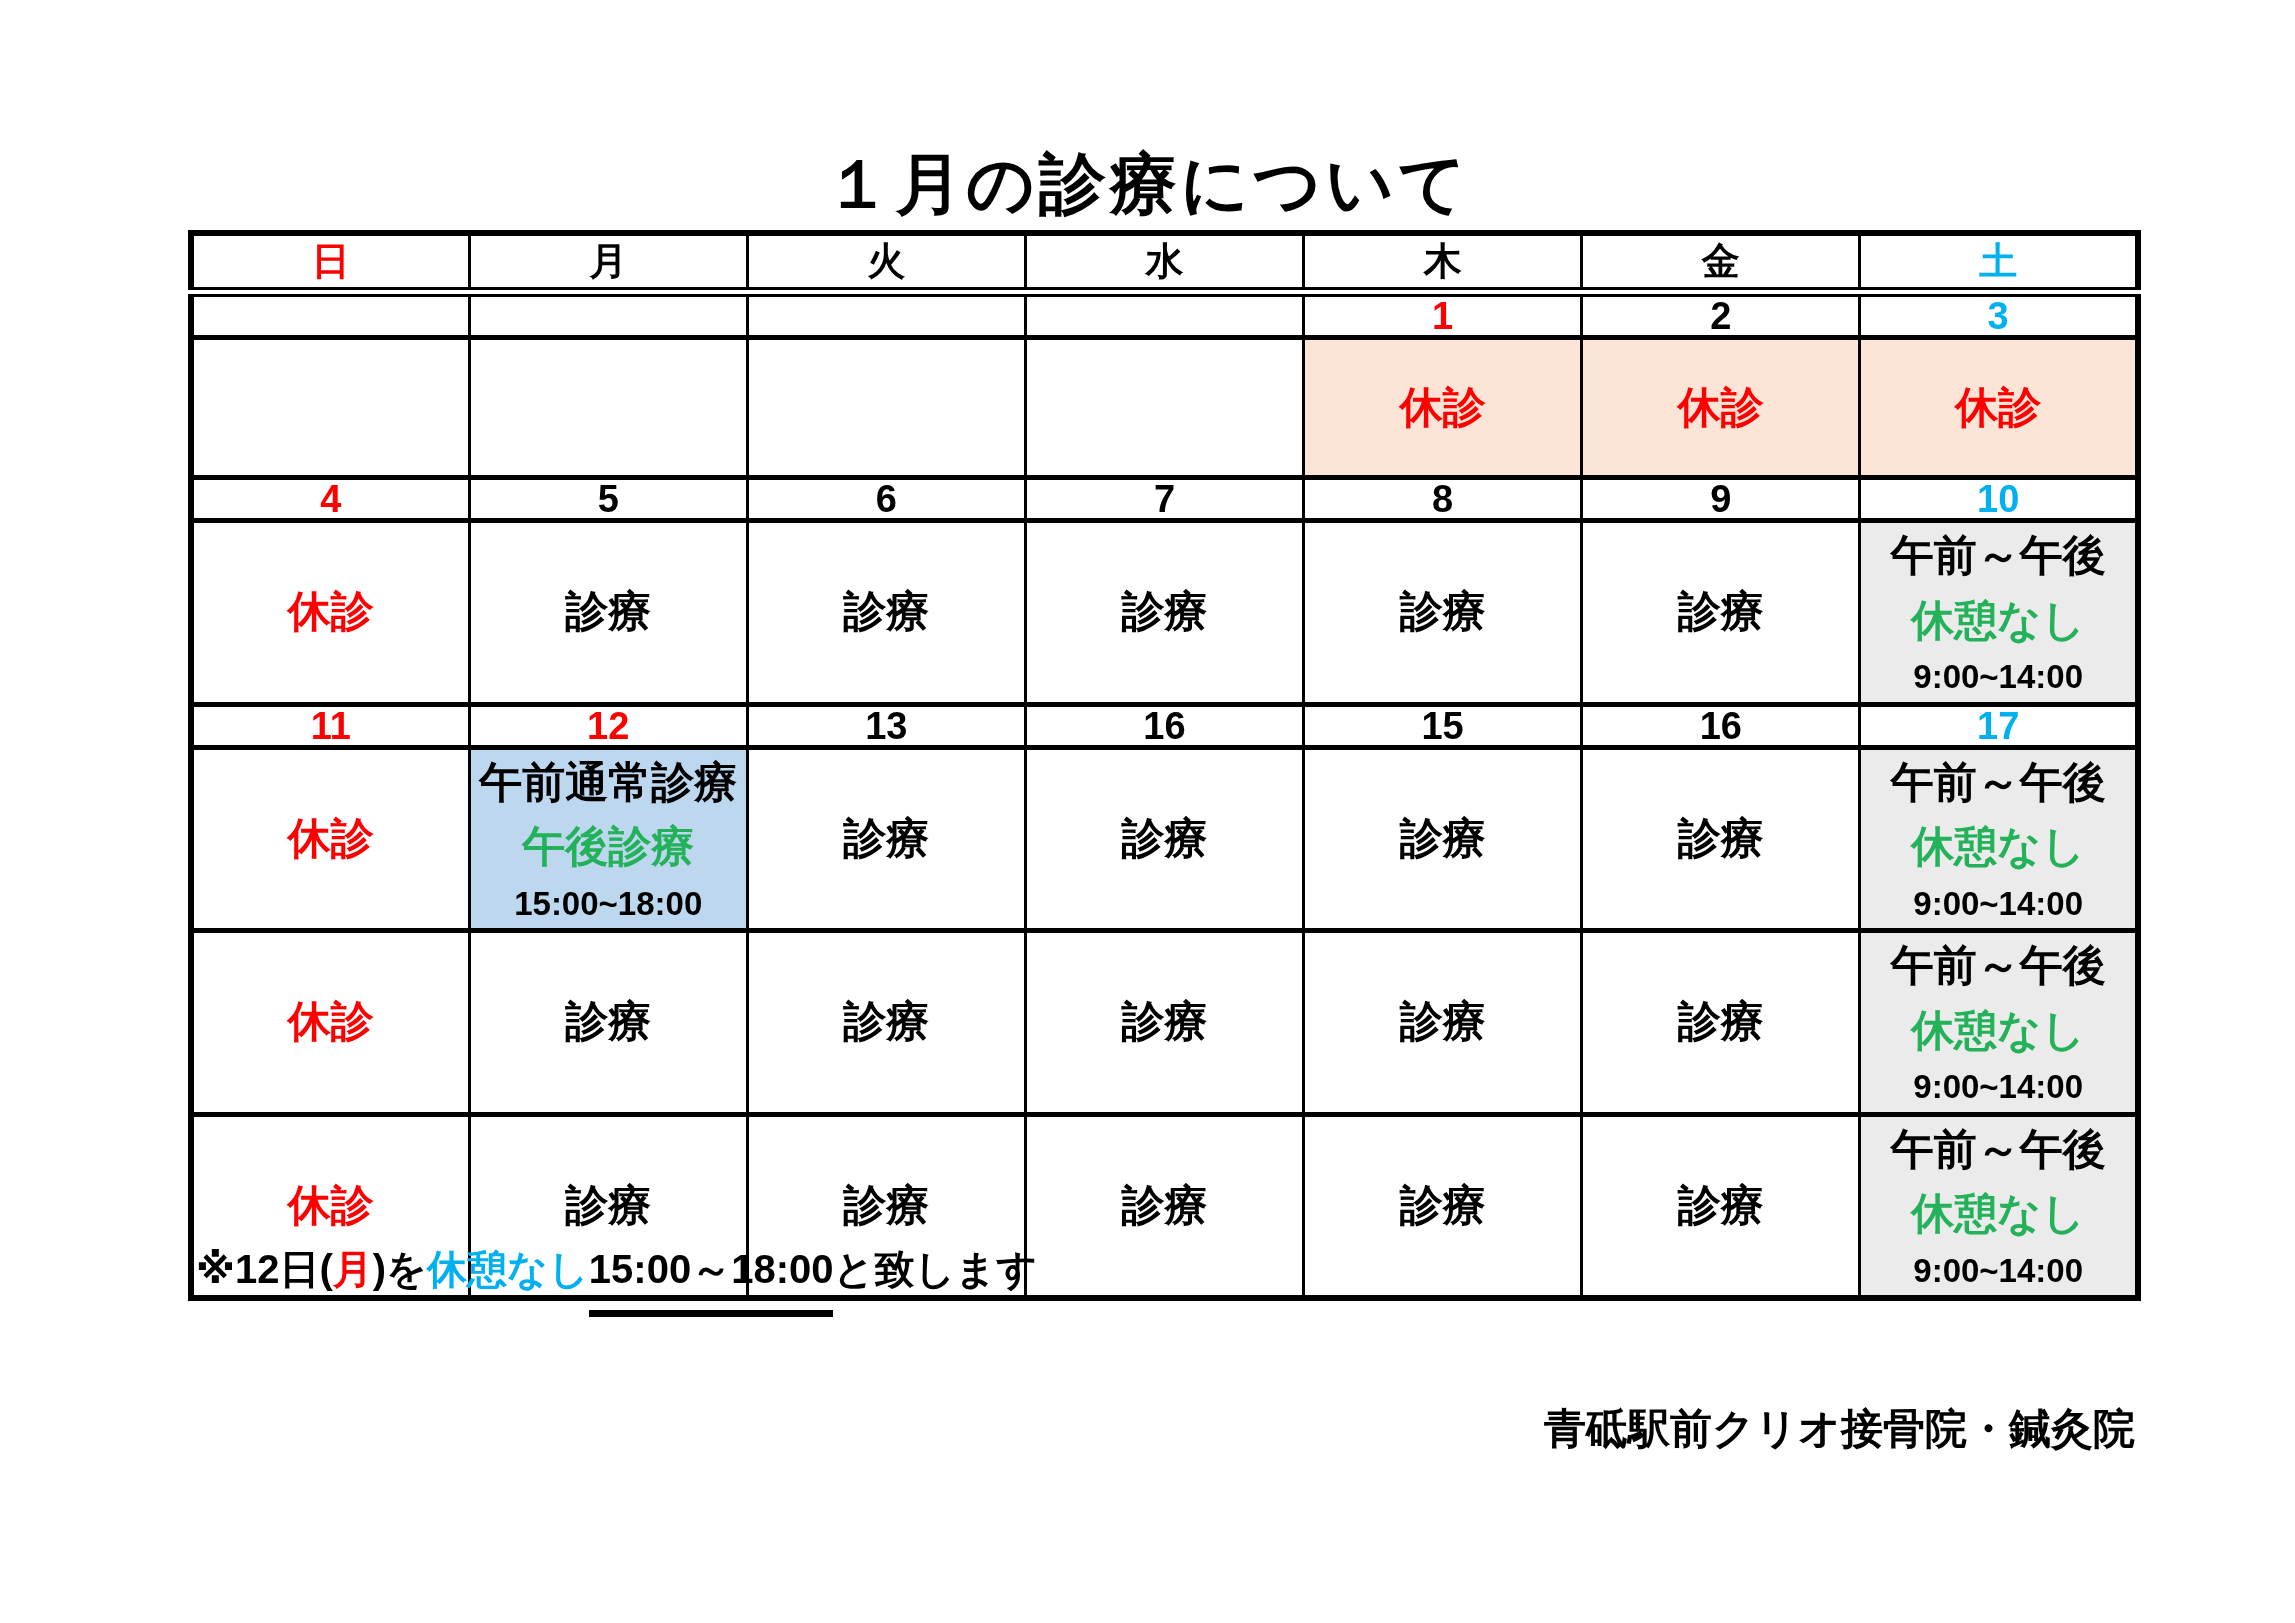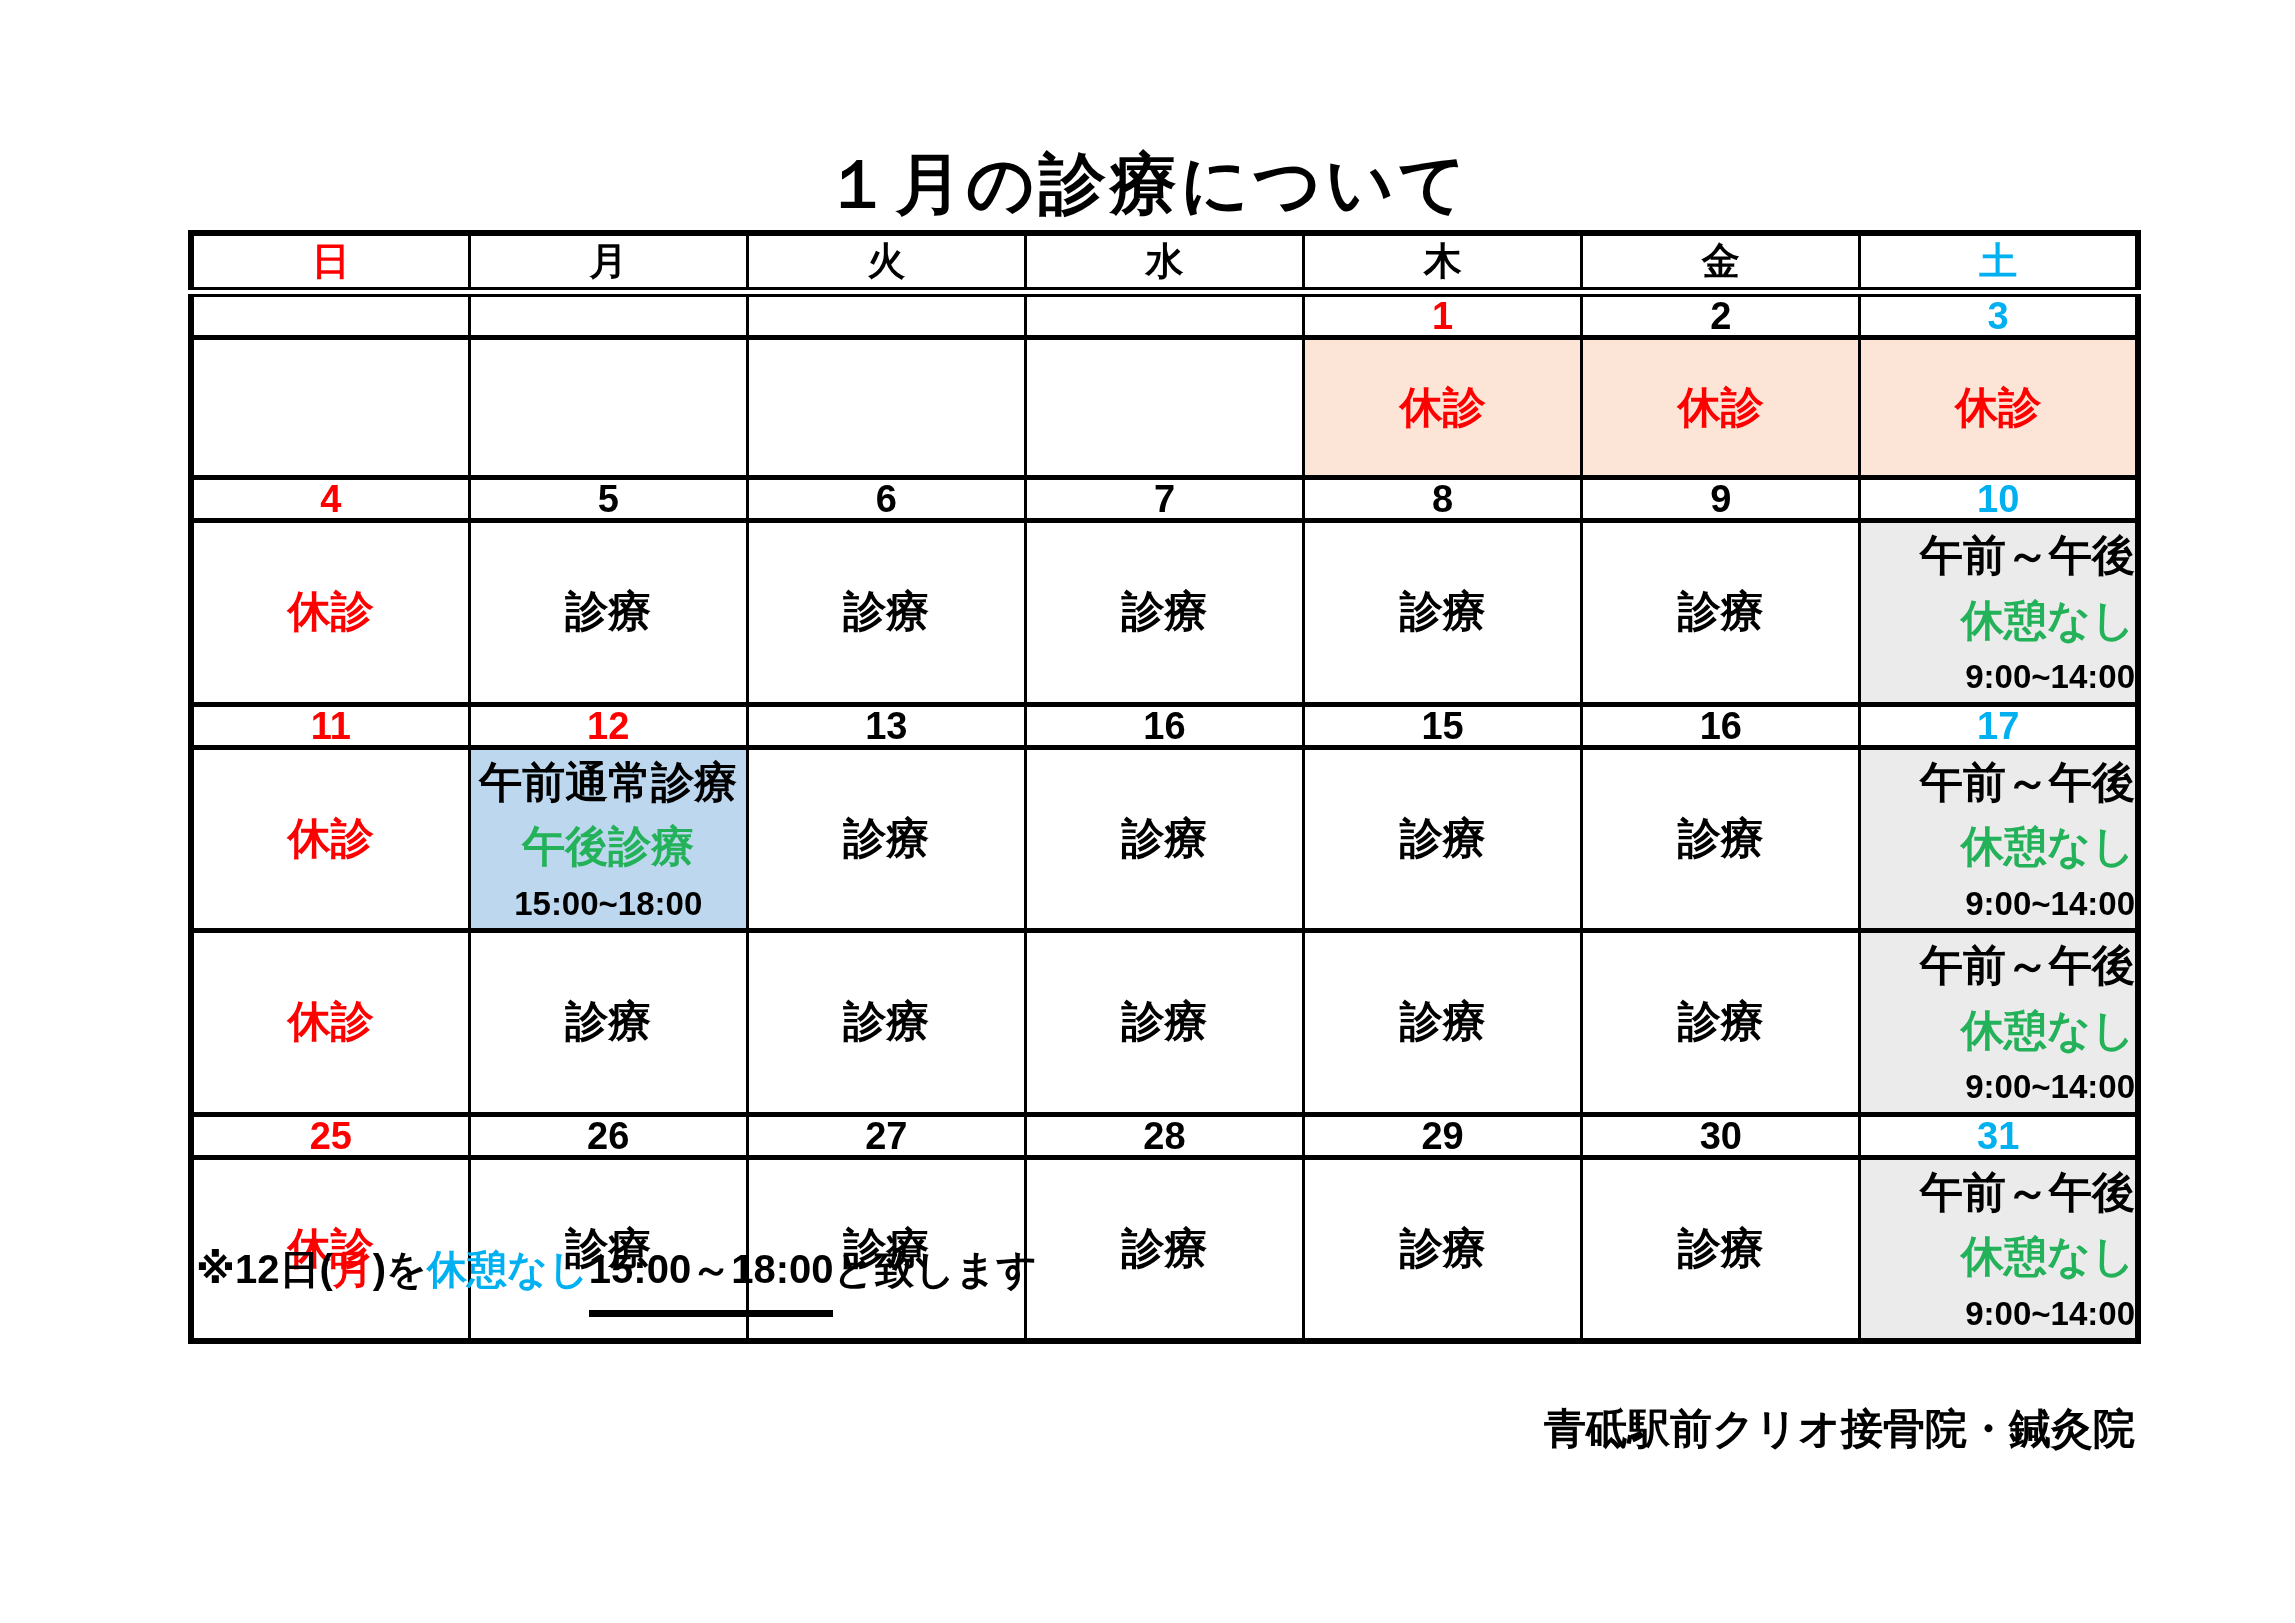--- a/index.html
+++ b/index.html
@@ -34,21 +34,21 @@
     border-bottom:10.5px double #000;
     background:#fff;
   }
   tr.date-row td{height:38px;font-size:38px;line-height:1.0;}
   tr.status-row td{height:135px;font-size:43px;}
   .sun{color:#FF0000;}
   .sat{color:#00B0F0;}
   td.closed{color:#FF0000;}
   td.open{color:#000;margin-left:36px;}
   td.holiday{background:#FCE4D6;color:#FF0000;}
-  td.sat-special{background:#EBEBEB;font-size:30px;line-height:1.5;text-align:right;}
+  td.sat-special{background:#EBEBEB;font-size:30px;line-height:1.5;}
   td.mon-special{background:#BDD7EE;font-size:30px;line-height:1.5;}
   .line{white-space:nowrap;}
   .line.green{color:#23B159;}
   .line.time{font-size:33px;}
   .note1{position:absolute;left:196px;top:1242px;font-size:40px;white-space:nowrap;}
   .note2{position:absolute;left:167px;top:1323px;font-size:35px;white-space:nowrap;}
   .signature{position:absolute;right:160px;top:1401px;font-size:42px;text-align:center;white-space:nowrap;}
   .note-red{color:#FF0000;}
   .note-cyan{color:#00B0F0;}
   .note-underline{border-bottom:7.2px solid #000;padding-bottom:19px;}
@@ -153,29 +153,20 @@
       <td class="open">診療</td>
       <td class="open">診療</td>
       <td class="open">診療</td>
       <td class="sat-special">
         <div class="line">午前～午後</div>
         <div class="line green">休憩なし</div>
         <div class="line time">9:00~14:00</div>
       </td>
     </tr>
 
-    <tr class="date-row">
-      <td class="sun">25</td>
-      <td>26</td>
-      <td>27</td>
-      <td>28</td>
-      <td>29</td>
-      <td>30</td>
-      <td class="sat">31</td>
-    </tr>
 
     <tr class="status-row">
       <td class="closed">休診</td>
       <td class="open">診療</td>
       <td class="open">診療</td>
       <td class="open">診療</td>
       <td class="open">診療</td>
       <td class="open">診療</td>
       <td class="sat-special">
         <div class="line">午前～午後</div>

